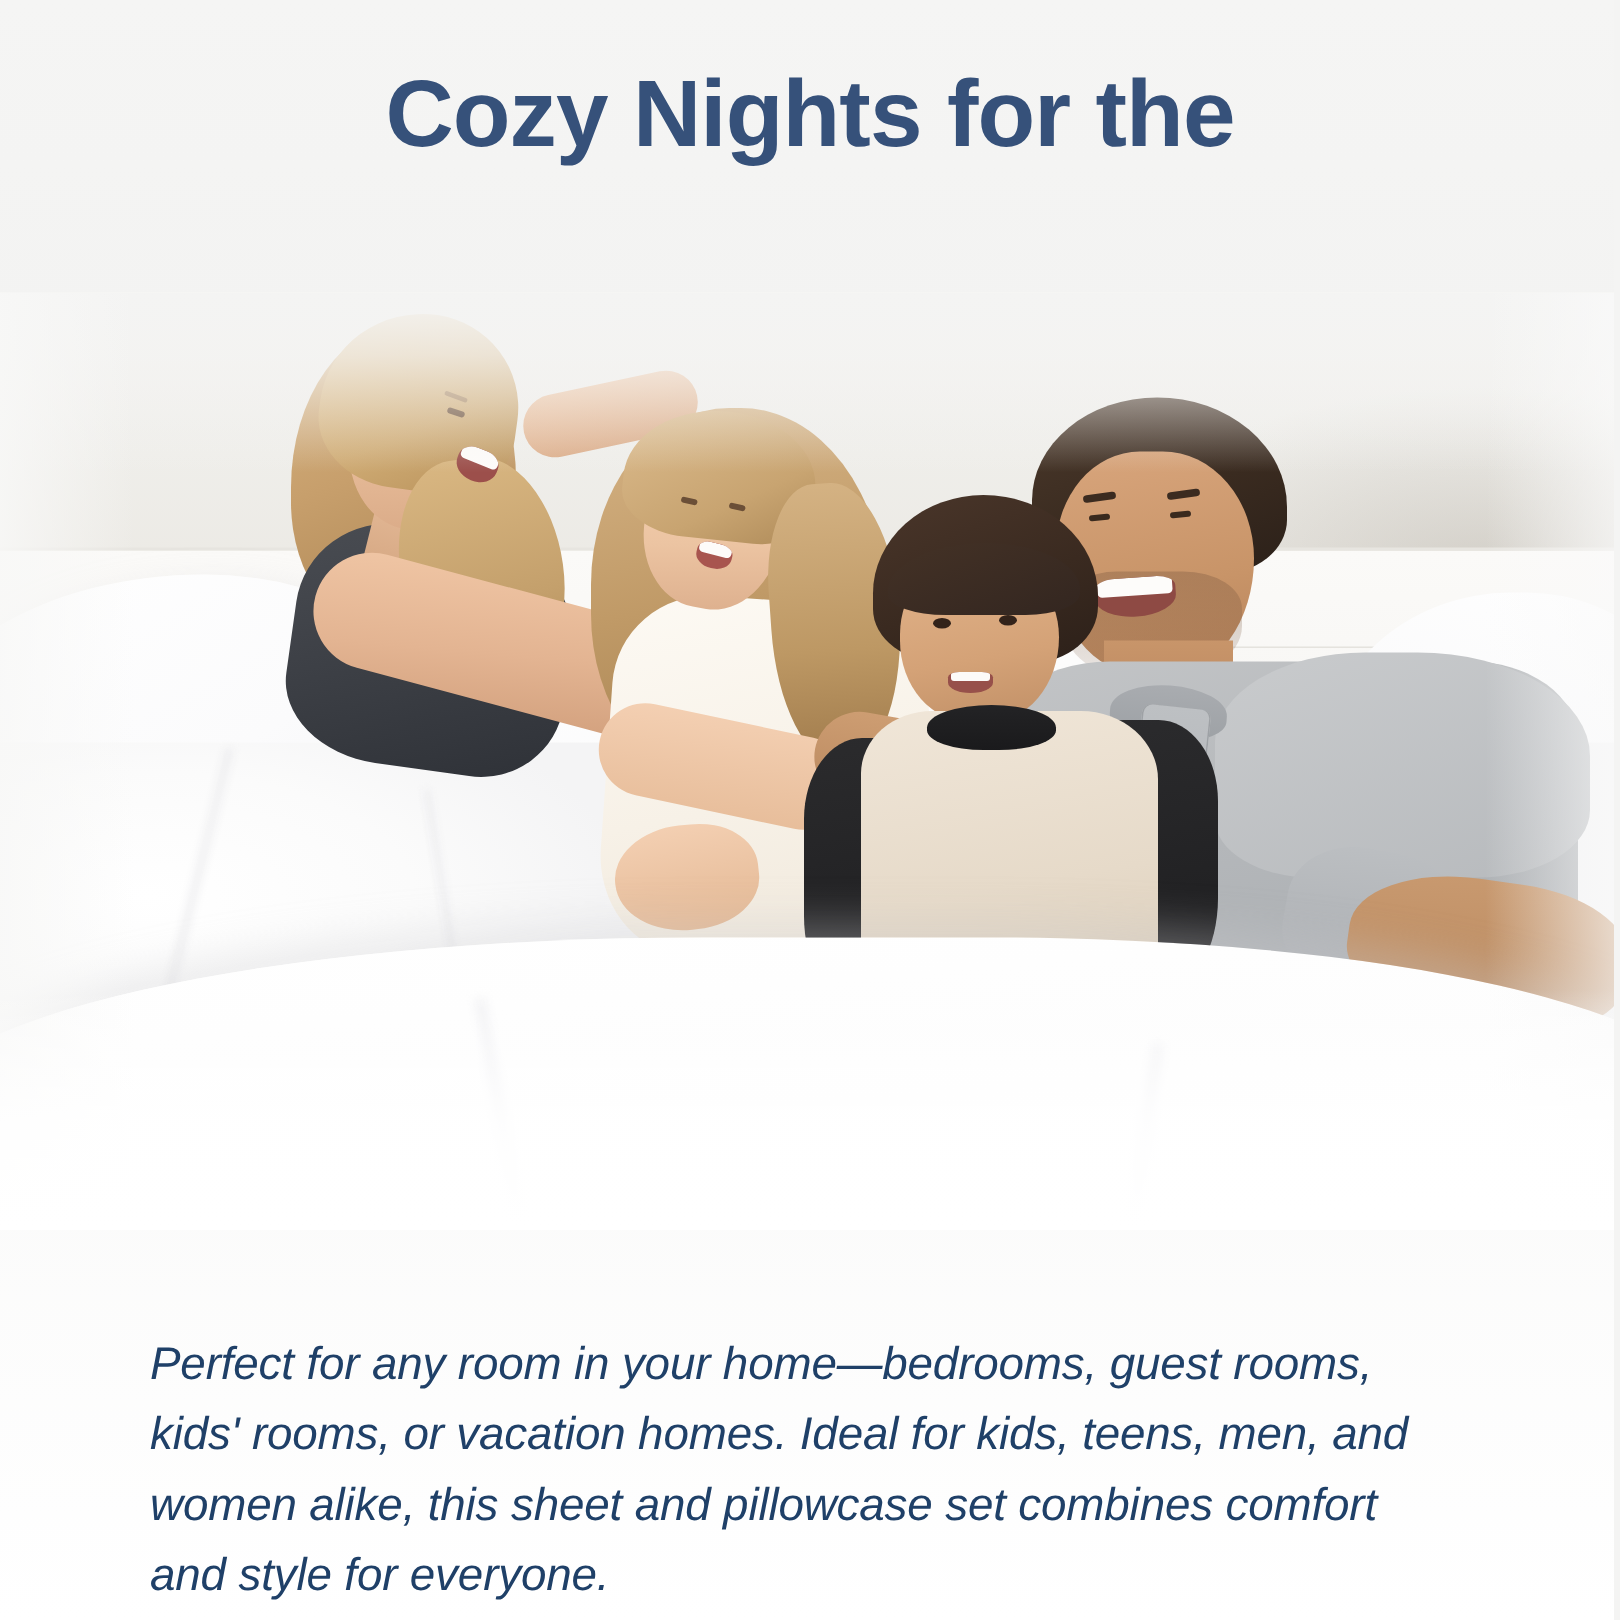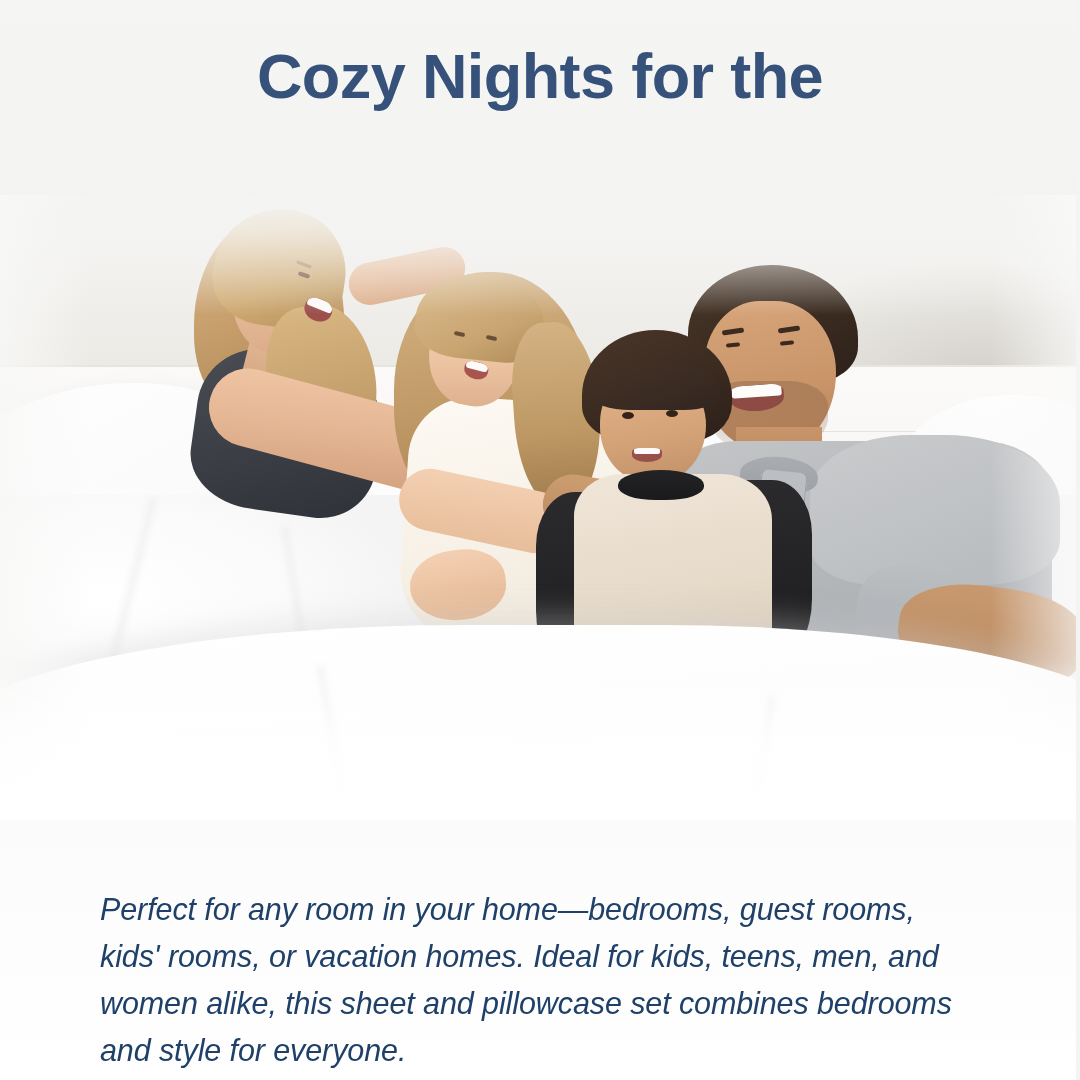--- a/index.html
+++ b/index.html
@@ -589,18 +589,18 @@
       <div class="photo-fade-left"></div>
       <div class="photo-fade-right"></div>
       <div class="photo-fade-bottom"></div>
     </div>
   </div>
 
   <div class="body-block">
     <p class="body-copy">
       <span>Perfect for any room in your home—bedrooms, guest rooms,</span><br>
       <span>kids' rooms, or vacation homes. Ideal for kids, teens, men, and</span><br>
-      <span>women alike, this sheet and pillowcase set combines bedrooms</span><br>
+      <span>women alike, this sheet and pillowcase set combines comfort</span><br>
       <span>and style for everyone.</span>
     </p>
   </div>
 
 </div>
 
 </body></html>

